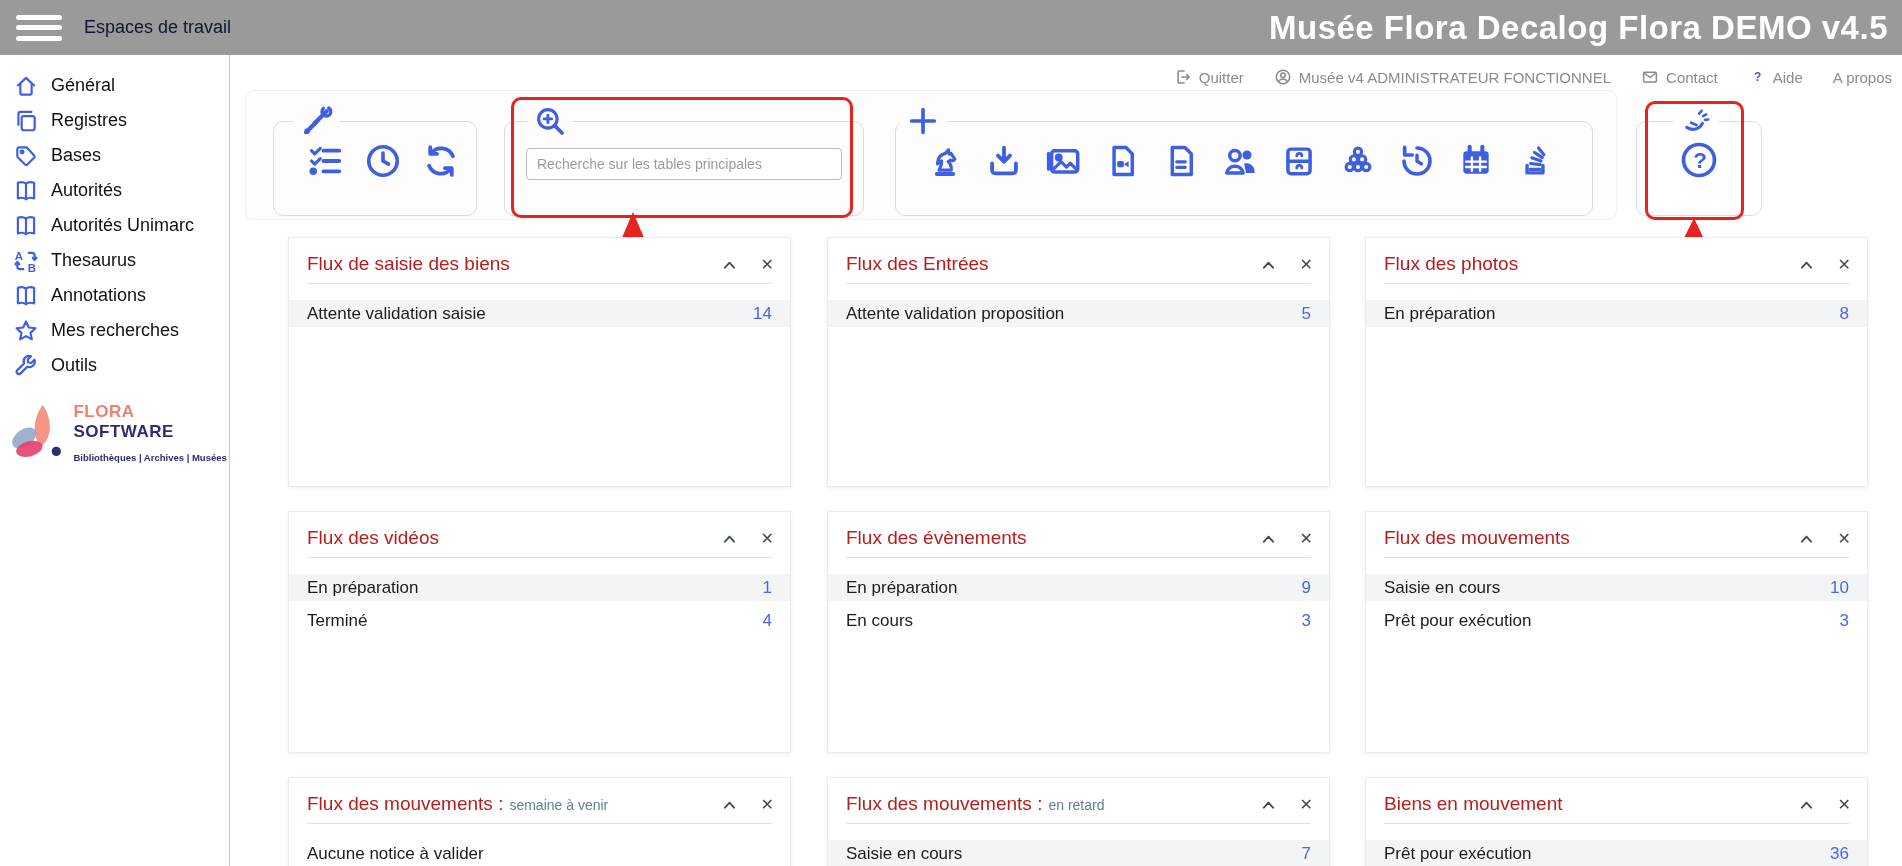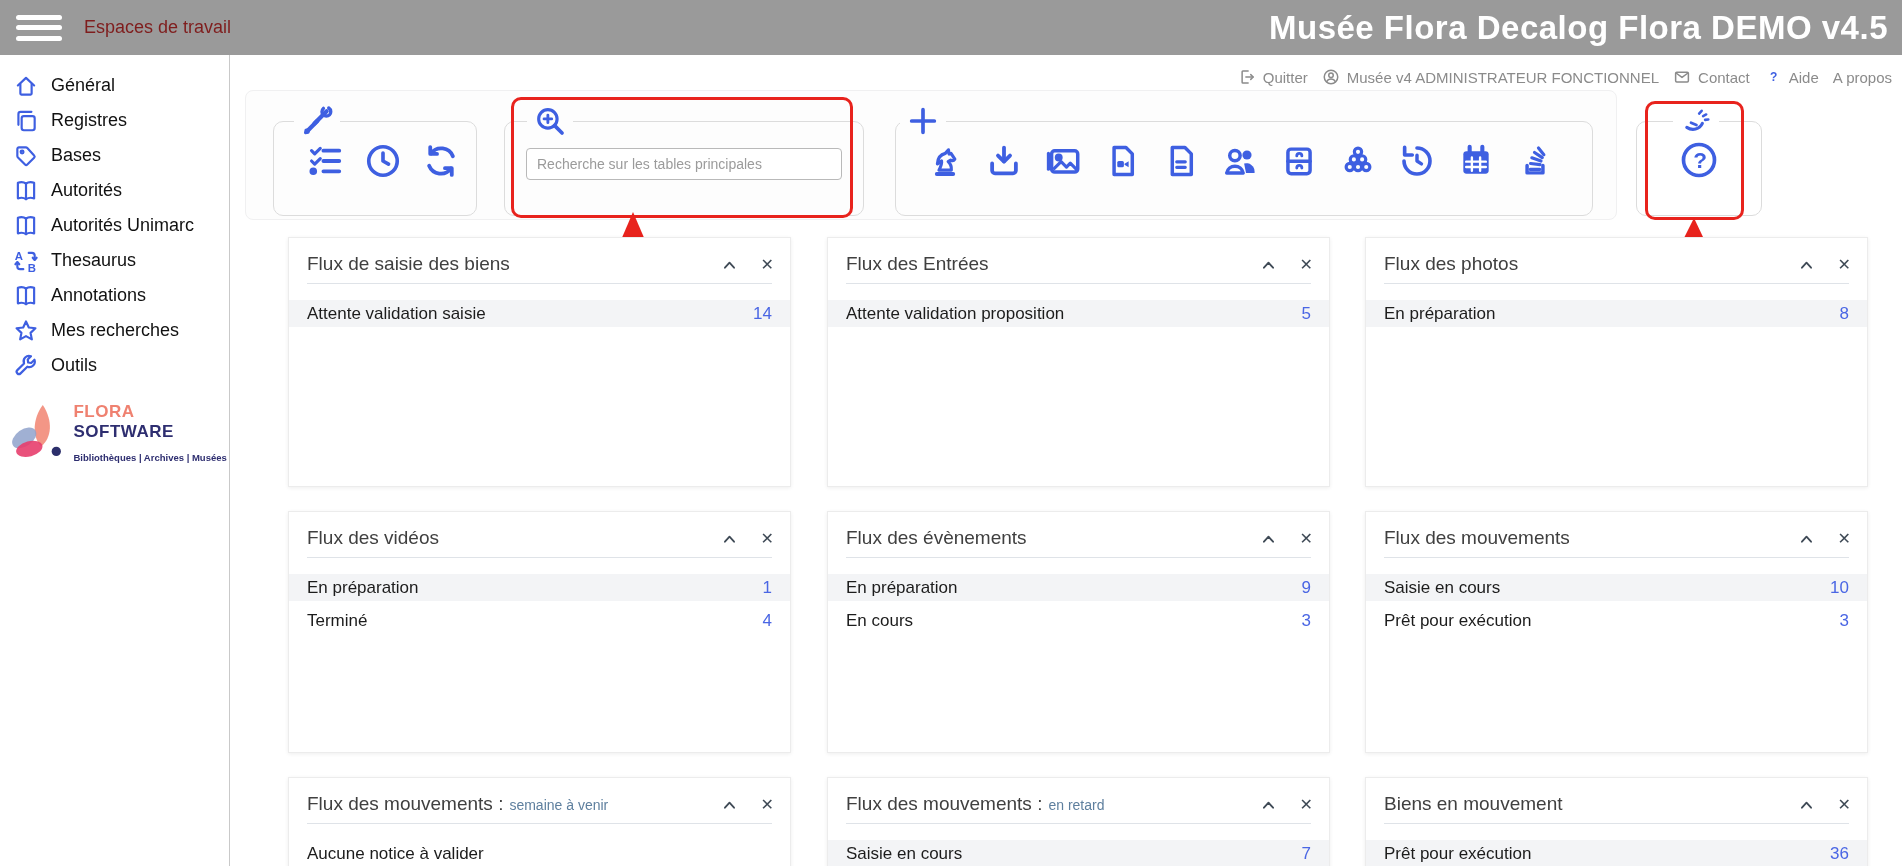--- a/index.html
+++ b/index.html
@@ -5,24 +5,24 @@
   html,body{margin:0;padding:0;}
   body{
     width:1902px;height:866px;overflow:hidden;position:relative;
     background:#ffffff;font-family:"Liberation Sans",sans-serif;
     -webkit-font-smoothing:antialiased;
   }
   
   .appbar{position:absolute;left:0;top:0;width:1902px;height:55px;background:#9a9a9a;display:flex;align-items:center;}
   .burger{width:46px;height:32px;margin-left:16px;display:flex;flex-direction:column;justify-content:space-between;padding:3px 0;box-sizing:border-box;cursor:pointer;}
   .burger span{display:block;height:5px;background:#fff;border-radius:2.5px;}
-  .ws-label{color:#7f1d1d;font-size:18px;margin-left:22px;}
+  .ws-label{color:#0f172a;font-size:18px;margin-left:22px;}
   .app-title{position:absolute;right:14px;top:0;height:55px;line-height:55px;color:#ffffff;font-size:33px;font-weight:bold;letter-spacing:.5px;}
   
-  .userbar{position:absolute;left:231px;top:55px;right:0;height:44px;display:flex;align-items:center;justify-content:flex-end;gap:14px;padding-right:10px;color:#8b8b8b;font-size:15px;}
+  .userbar{position:absolute;left:231px;top:55px;right:0;height:44px;display:flex;align-items:center;justify-content:flex-end;gap:30px;padding-right:10px;color:#8b8b8b;font-size:15px;}
   .userbar .ulink{display:flex;align-items:center;gap:7px;cursor:pointer;}
   .userbar svg{width:18px;height:18px;stroke:#8b8b8b;}
   
   .sidebar{position:absolute;left:0;top:55px;width:230px;bottom:0;background:#fff;border-right:1px solid #c9c9c9;padding-top:13px;box-sizing:border-box;}
   .side-item{display:flex;align-items:center;gap:12px;height:35px;padding-left:13px;cursor:pointer;font-size:18px;color:#111;}
   .side-item svg{width:26px;height:26px;flex:0 0 26px;}
   .logo{margin:16px 0 0 4px;display:flex;align-items:center;gap:2px;}
   .logo-text{display:flex;flex-direction:column;gap:10px;}
   .logo-brand{font-size:17px;font-weight:bold;letter-spacing:.5px;}
   .logo-brand .b1{color:#ef8170;}
@@ -52,21 +52,21 @@
   .search-input::placeholder{color:#9b9b9b;}
   
   .red-box{position:absolute;border:3px solid #e8231d;border-radius:10px;pointer-events:none;}
   .rb-search{left:511px;top:97px;width:336px;height:115px;}
   .rb-help{left:1645px;top:101px;width:93px;height:113px;}
   .red-label{position:absolute;color:#e8231d;font-size:20px;font-weight:bold;pointer-events:none;}
   .arrow-layer{position:absolute;left:0;top:0;width:1902px;height:866px;pointer-events:none;}
   
   .card{position:absolute;width:503px;background:#fff;border:1px solid #ececec;box-shadow:0 1px 4px rgba(0,0,0,.07);box-sizing:border-box;}
   .card-head{display:flex;align-items:baseline;padding:15px 16px 8px 18px;}
-  .card-title{font-size:19px;color:#404040;}
+  .card-title{font-size:19px;color:#b91c1c;}
   .card-sub{font-size:14px;color:#5e7f9e;margin-left:6px;}
   .card-ctrl{margin-left:auto;display:flex;align-items:center;gap:24px;}
   .ctrl-btn{cursor:pointer;display:inline-flex;align-items:center;color:#3f4a56;font-size:16px;line-height:1;}
   .ctrl-btn svg{width:15px;height:10px;}
   .card-div{border-bottom:1px solid #dfe3e8;margin:0 18px;}
   .card-rows{margin-top:16px;}
   .crow{display:flex;justify-content:space-between;align-items:center;min-height:27px;padding:0 18px;font-size:17px;color:#1c1c1c;margin-bottom:1px;margin-top:6px;}
   .crow.striped{background:#f3f4f6;}
   .crow .val{color:#4a66e4;}
   svg.ic{fill:none;stroke:#3e5fe1;stroke-width:2;stroke-linecap:round;stroke-linejoin:round;}

